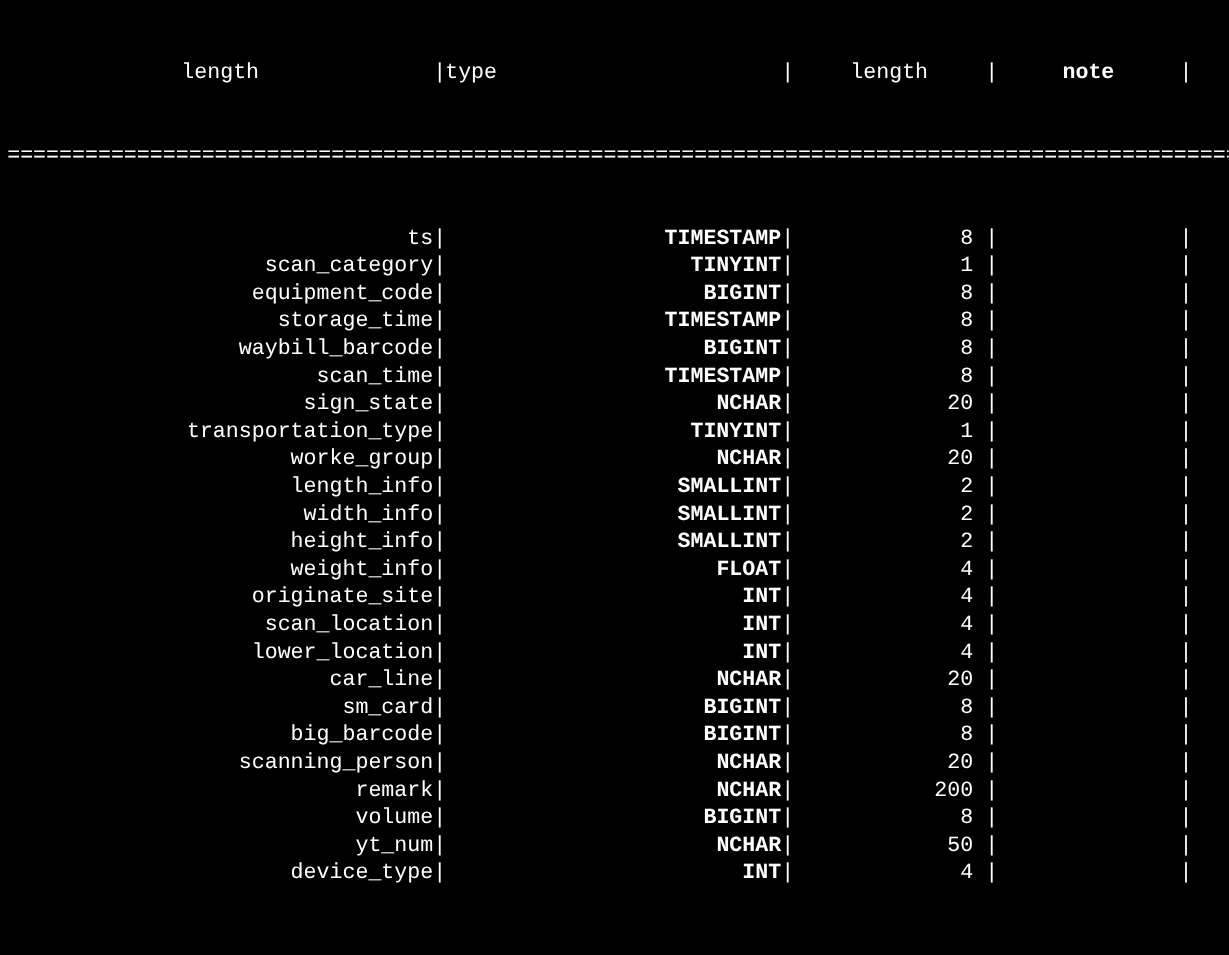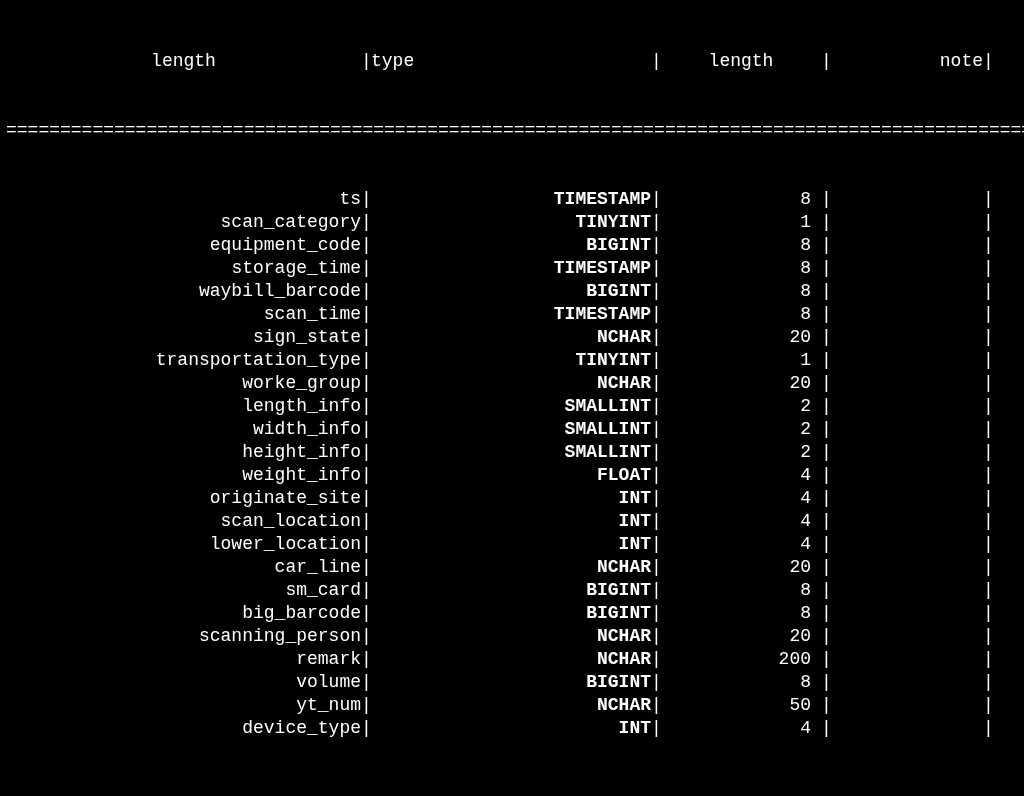--- a/index.html
+++ b/index.html
@@ -22,21 +22,21 @@
   .header-row, .data-row, .sep-row {
     display: block;
   }
   .col-field  { display: inline-block; width: 355px; text-align: right;  padding-left: 10px; box-sizing: border-box; }
   .col-type   { display: inline-block; width: 280px; text-align: right;  padding-left: 10px; box-sizing: border-box; font-weight: bold; }
   .col-length { display: inline-block; width: 160px; text-align: right; padding-right: 10px; box-sizing: border-box; }
   .col-note   { display: inline-block; width: 152px; text-align: left;  padding-left: 10px; box-sizing: border-box; }
   .hdr-field  { display: inline-block; width: 355px; text-align: center; }
   .hdr-type   { display: inline-block; width: 280px; }
   .hdr-length { display: inline-block; width: 160px; text-align: center; }
-  .hdr-note   { display: inline-block; width: 152px; text-align: right; }
+  .hdr-note   { display: inline-block; width: 152px; text-align: center; font-weight: bold; }
   .pipe { display:inline-block; width: 10px; text-align:center; }
   .sep-line { letter-spacing: 0; }
 </style>
 </head>
 <body>
 
 <div class="terminal">
   <div class="header-row"><span class="hdr-field">length</span><span class="pipe">|</span><span class="hdr-type">type</span><span class="pipe">|</span><span class="hdr-length">length</span><span class="pipe">|</span><span class="hdr-note">note</span><span class="pipe">|</span></div>
   <div class="sep-row sep-line" id="sep">==================================================================================================</div>
   <div id="rows"><div class="data-row"><span class="col-field">ts</span><span class="pipe">|</span><span class="col-type">TIMESTAMP</span><span class="pipe">|</span><span class="col-length">8</span><span class="pipe">|</span><span class="col-note"></span><span class="pipe">|</span></div><div class="data-row"><span class="col-field">scan_category</span><span class="pipe">|</span><span class="col-type">TINYINT</span><span class="pipe">|</span><span class="col-length">1</span><span class="pipe">|</span><span class="col-note"></span><span class="pipe">|</span></div><div class="data-row"><span class="col-field">equipment_code</span><span class="pipe">|</span><span class="col-type">BIGINT</span><span class="pipe">|</span><span class="col-length">8</span><span class="pipe">|</span><span class="col-note"></span><span class="pipe">|</span></div><div class="data-row"><span class="col-field">storage_time</span><span class="pipe">|</span><span class="col-type">TIMESTAMP</span><span class="pipe">|</span><span class="col-length">8</span><span class="pipe">|</span><span class="col-note"></span><span class="pipe">|</span></div><div class="data-row"><span class="col-field">waybill_barcode</span><span class="pipe">|</span><span class="col-type">BIGINT</span><span class="pipe">|</span><span class="col-length">8</span><span class="pipe">|</span><span class="col-note"></span><span class="pipe">|</span></div><div class="data-row"><span class="col-field">scan_time</span><span class="pipe">|</span><span class="col-type">TIMESTAMP</span><span class="pipe">|</span><span class="col-length">8</span><span class="pipe">|</span><span class="col-note"></span><span class="pipe">|</span></div><div class="data-row"><span class="col-field">sign_state</span><span class="pipe">|</span><span class="col-type">NCHAR</span><span class="pipe">|</span><span class="col-length">20</span><span class="pipe">|</span><span class="col-note"></span><span class="pipe">|</span></div><div class="data-row"><span class="col-field">transportation_type</span><span class="pipe">|</span><span class="col-type">TINYINT</span><span class="pipe">|</span><span class="col-length">1</span><span class="pipe">|</span><span class="col-note"></span><span class="pipe">|</span></div><div class="data-row"><span class="col-field">worke_group</span><span class="pipe">|</span><span class="col-type">NCHAR</span><span class="pipe">|</span><span class="col-length">20</span><span class="pipe">|</span><span class="col-note"></span><span class="pipe">|</span></div><div class="data-row"><span class="col-field">length_info</span><span class="pipe">|</span><span class="col-type">SMALLINT</span><span class="pipe">|</span><span class="col-length">2</span><span class="pipe">|</span><span class="col-note"></span><span class="pipe">|</span></div><div class="data-row"><span class="col-field">width_info</span><span class="pipe">|</span><span class="col-type">SMALLINT</span><span class="pipe">|</span><span class="col-length">2</span><span class="pipe">|</span><span class="col-note"></span><span class="pipe">|</span></div><div class="data-row"><span class="col-field">height_info</span><span class="pipe">|</span><span class="col-type">SMALLINT</span><span class="pipe">|</span><span class="col-length">2</span><span class="pipe">|</span><span class="col-note"></span><span class="pipe">|</span></div><div class="data-row"><span class="col-field">weight_info</span><span class="pipe">|</span><span class="col-type">FLOAT</span><span class="pipe">|</span><span class="col-length">4</span><span class="pipe">|</span><span class="col-note"></span><span class="pipe">|</span></div><div class="data-row"><span class="col-field">originate_site</span><span class="pipe">|</span><span class="col-type">INT</span><span class="pipe">|</span><span class="col-length">4</span><span class="pipe">|</span><span class="col-note"></span><span class="pipe">|</span></div><div class="data-row"><span class="col-field">scan_location</span><span class="pipe">|</span><span class="col-type">INT</span><span class="pipe">|</span><span class="col-length">4</span><span class="pipe">|</span><span class="col-note"></span><span class="pipe">|</span></div><div class="data-row"><span class="col-field">lower_location</span><span class="pipe">|</span><span class="col-type">INT</span><span class="pipe">|</span><span class="col-length">4</span><span class="pipe">|</span><span class="col-note"></span><span class="pipe">|</span></div><div class="data-row"><span class="col-field">car_line</span><span class="pipe">|</span><span class="col-type">NCHAR</span><span class="pipe">|</span><span class="col-length">20</span><span class="pipe">|</span><span class="col-note"></span><span class="pipe">|</span></div><div class="data-row"><span class="col-field">sm_card</span><span class="pipe">|</span><span class="col-type">BIGINT</span><span class="pipe">|</span><span class="col-length">8</span><span class="pipe">|</span><span class="col-note"></span><span class="pipe">|</span></div><div class="data-row"><span class="col-field">big_barcode</span><span class="pipe">|</span><span class="col-type">BIGINT</span><span class="pipe">|</span><span class="col-length">8</span><span class="pipe">|</span><span class="col-note"></span><span class="pipe">|</span></div><div class="data-row"><span class="col-field">scanning_person</span><span class="pipe">|</span><span class="col-type">NCHAR</span><span class="pipe">|</span><span class="col-length">20</span><span class="pipe">|</span><span class="col-note"></span><span class="pipe">|</span></div><div class="data-row"><span class="col-field">remark</span><span class="pipe">|</span><span class="col-type">NCHAR</span><span class="pipe">|</span><span class="col-length">200</span><span class="pipe">|</span><span class="col-note"></span><span class="pipe">|</span></div><div class="data-row"><span class="col-field">volume</span><span class="pipe">|</span><span class="col-type">BIGINT</span><span class="pipe">|</span><span class="col-length">8</span><span class="pipe">|</span><span class="col-note"></span><span class="pipe">|</span></div><div class="data-row"><span class="col-field">yt_num</span><span class="pipe">|</span><span class="col-type">NCHAR</span><span class="pipe">|</span><span class="col-length">50</span><span class="pipe">|</span><span class="col-note"></span><span class="pipe">|</span></div><div class="data-row"><span class="col-field">device_type</span><span class="pipe">|</span><span class="col-type">INT</span><span class="pipe">|</span><span class="col-length">4</span><span class="pipe">|</span><span class="col-note"></span><span class="pipe">|</span></div></div>

